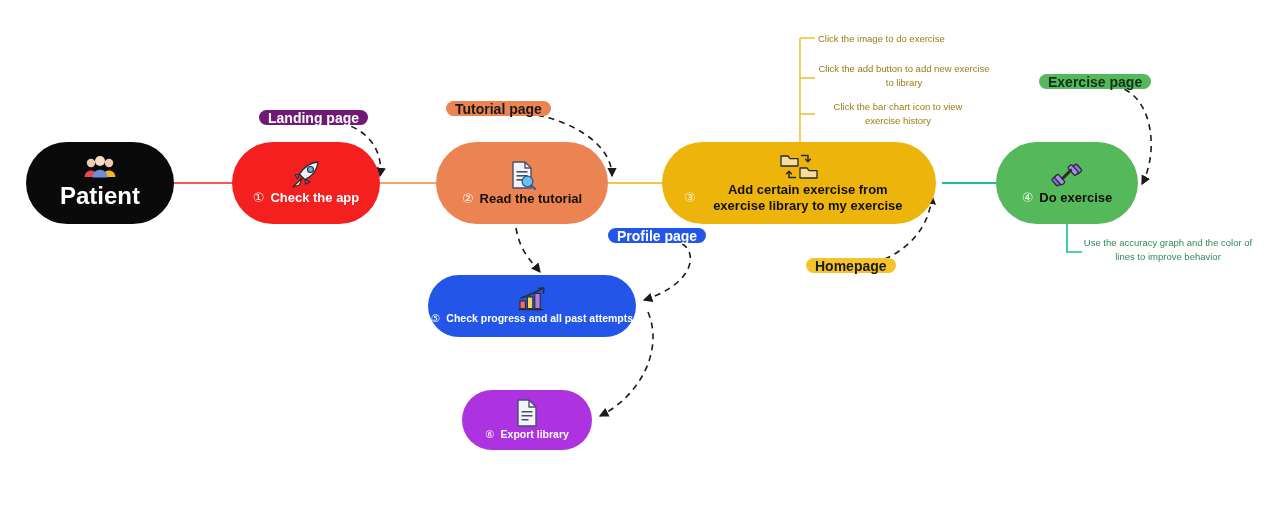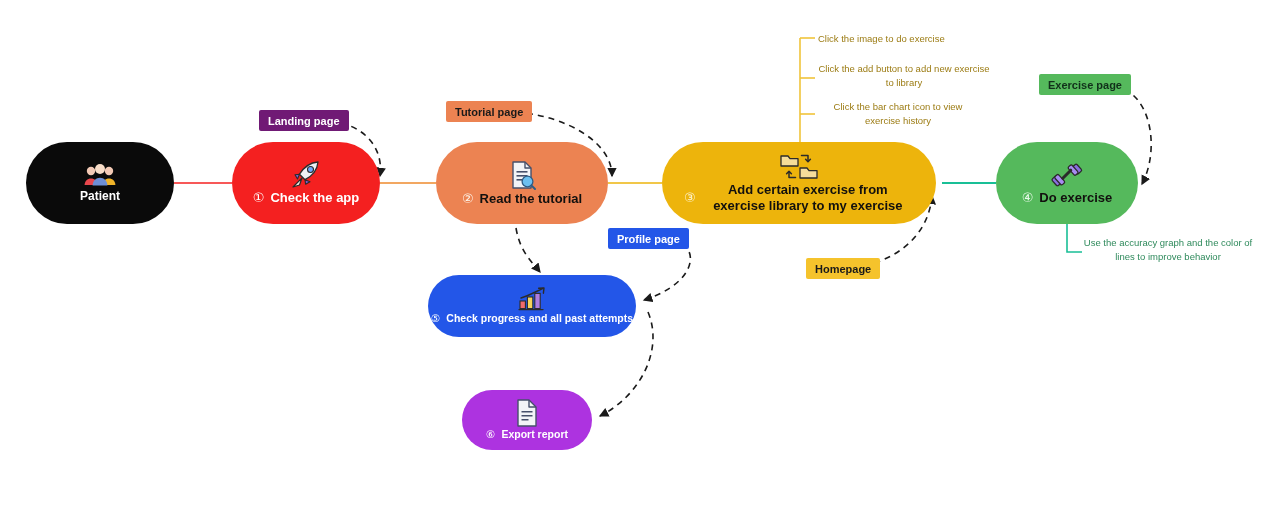--- a/index.html
+++ b/index.html
@@ -19,21 +19,21 @@
     display:flex;align-items:center;justify-content:center;gap:6px;
     text-align:center;font-weight:bold;line-height:1.25;
   }
   .numbadge{
     display:inline-flex;align-items:center;justify-content:center;
     flex:0 0 auto;font-weight:normal;
   }
 
   
   #node-patient{left:26px;top:142px;width:148px;height:82px;background:#0a0a0a;border-radius:44px;}
-  #node-patient .node-label{color:#ffffff;font-size:12px;margin-top:0;}
+  #node-patient .node-label{color:#ffffff;font-size:24px;margin-top:0;}
 
   #node-1{left:232px;top:142px;width:148px;height:82px;background:#f42020;}
   #node-1 .node-label{color:#ffffff;font-size:13px;}
   #node-1 .numbadge{color:#ffffff;font-size:13px;}
 
   #node-2{left:436px;top:142px;width:172px;height:82px;background:#ec8352;}
   #node-2 .node-label{color:#12100e;font-size:13px;}
   #node-2 .numbadge{color:#fdf6ec;font-size:13px;}
 
   #node-3{left:662px;top:142px;width:274px;height:82px;background:#edb40c;}
@@ -48,22 +48,22 @@
   #node-5 .node-label{color:#ffffff;font-size:10.5px;}
   #node-5 .numbadge{color:#ffffff;font-size:10.5px;}
 
   #node-6{left:462px;top:390px;width:130px;height:60px;background:#ad33e0;border-radius:34px;}
   #node-6 .node-label{color:#ffffff;font-size:10.5px;}
   #node-6 .numbadge{color:#ffffff;font-size:10.5px;}
 
   
   .badge{
     position:absolute;box-sizing:border-box;display:flex;align-items:center;
-    justify-content:center;border-radius:2px;font-size:11px;font-weight:bold;
-    white-space:nowrap;padding:0 9px;height:21px;
+    justify-content:center;border-radius:8px;font-size:14px;font-weight:bold;
+    white-space:nowrap;padding:0 9px;height:15px;
   }
   #badge-landing{left:259px;top:110px;background:#701a75;color:#ffffff;}
   #badge-tutorial{left:446px;top:101px;background:#ec8352;color:#1a1a1a;}
   #badge-profile{left:608px;top:228px;background:#2356e8;color:#ffffff;}
   #badge-homepage{left:806px;top:258px;background:#f5c32c;color:#1a1a1a;}
   #badge-exercise{left:1039px;top:74px;background:#55b95c;color:#11301a;}
 
   
   .annot{position:absolute;font-size:9.5px;line-height:1.45;text-align:center;}
   .annot-yellow{color:#9c7c14;}
@@ -231,21 +231,21 @@
       <svg width="26" height="30" viewBox="0 0 26 30">
         <path d="M4 2h11l7 7v19H4z" fill="#f2f4f7" stroke="#46506b" stroke-width="1.4" stroke-linejoin="round"></path>
         <path d="M15 2v7h7" fill="none" stroke="#46506b" stroke-width="1.4" stroke-linejoin="round"></path>
         <rect x="7.5" y="13" width="11" height="1.5" fill="#46506b"></rect>
         <rect x="7.5" y="17" width="11" height="1.5" fill="#46506b"></rect>
         <rect x="7.5" y="21" width="7" height="1.5" fill="#46506b"></rect>
       </svg>
     </span>
     <span class="node-label">
       <span class="numbadge">⑥</span>
-      <span>Export report</span>
+      <span>Export library</span>
     </span>
   </div>
 
   <div class="badge" id="badge-landing">Landing page</div>
   <div class="badge" id="badge-tutorial">Tutorial page</div>
   <div class="badge" id="badge-profile">Profile page</div>
   <div class="badge" id="badge-homepage">Homepage</div>
   <div class="badge" id="badge-exercise">Exercise page</div>
 
   <div class="annot annot-yellow" id="annot-y1">Click the image to do exercise</div>

